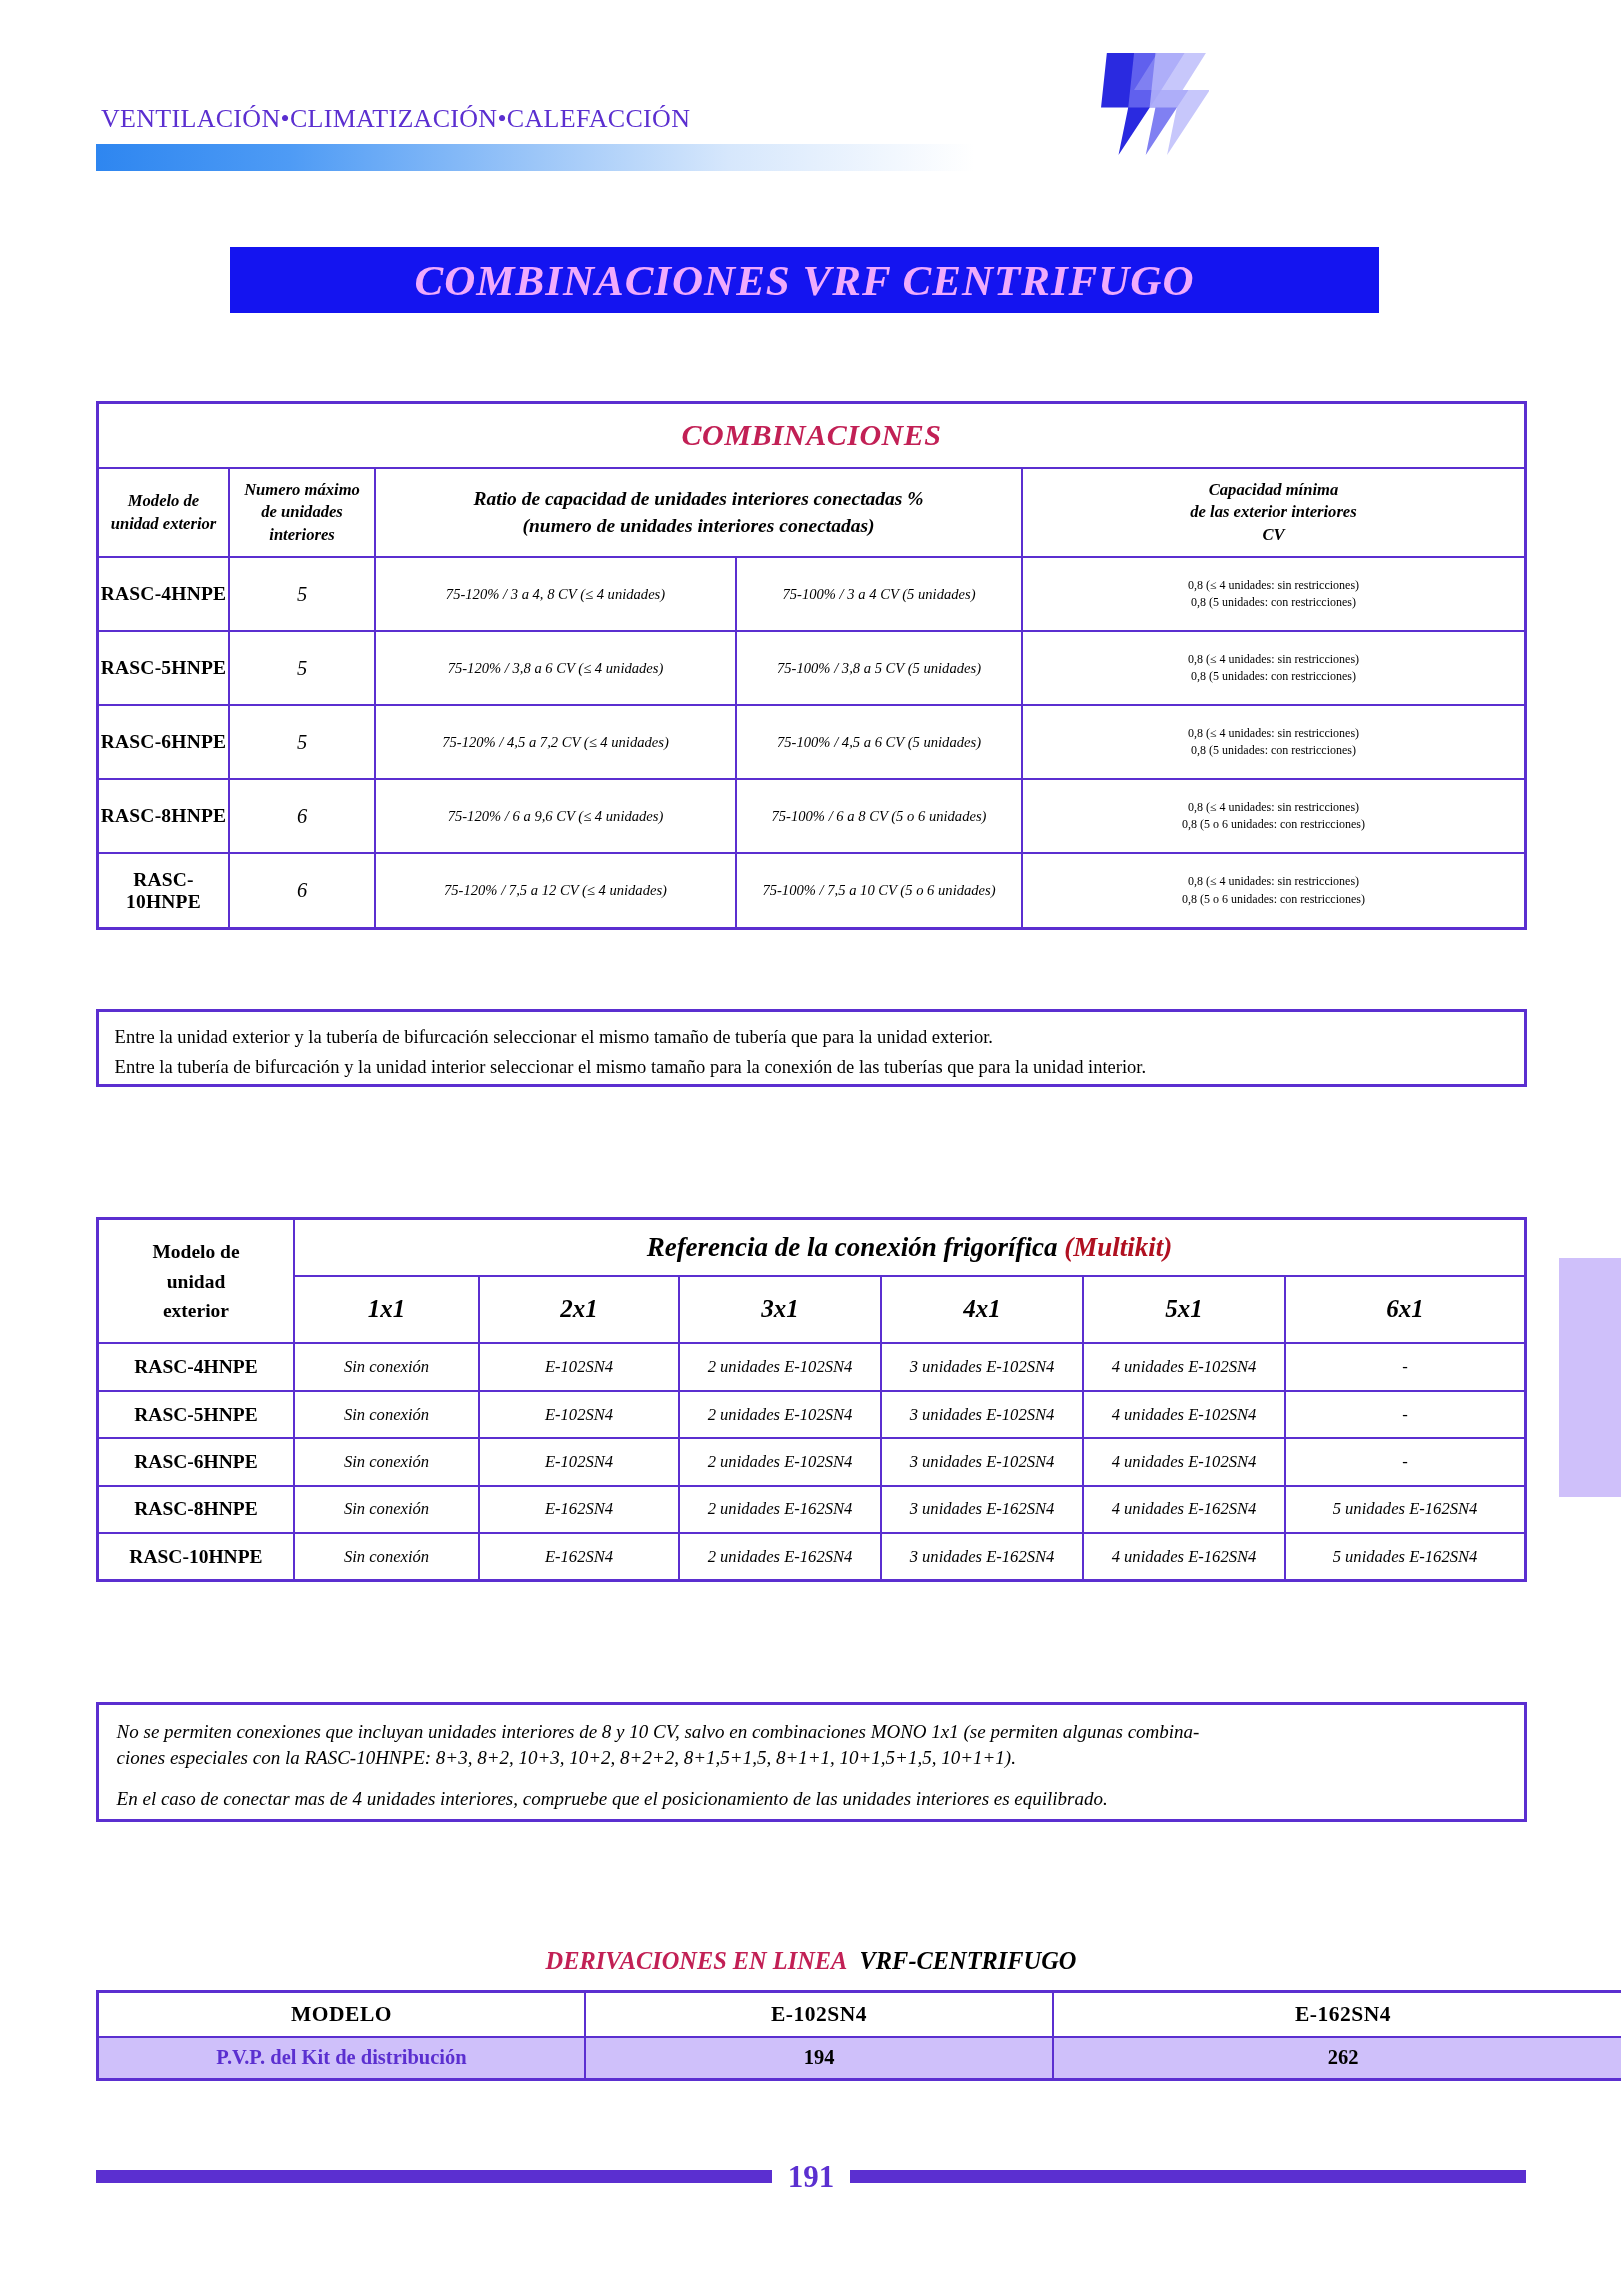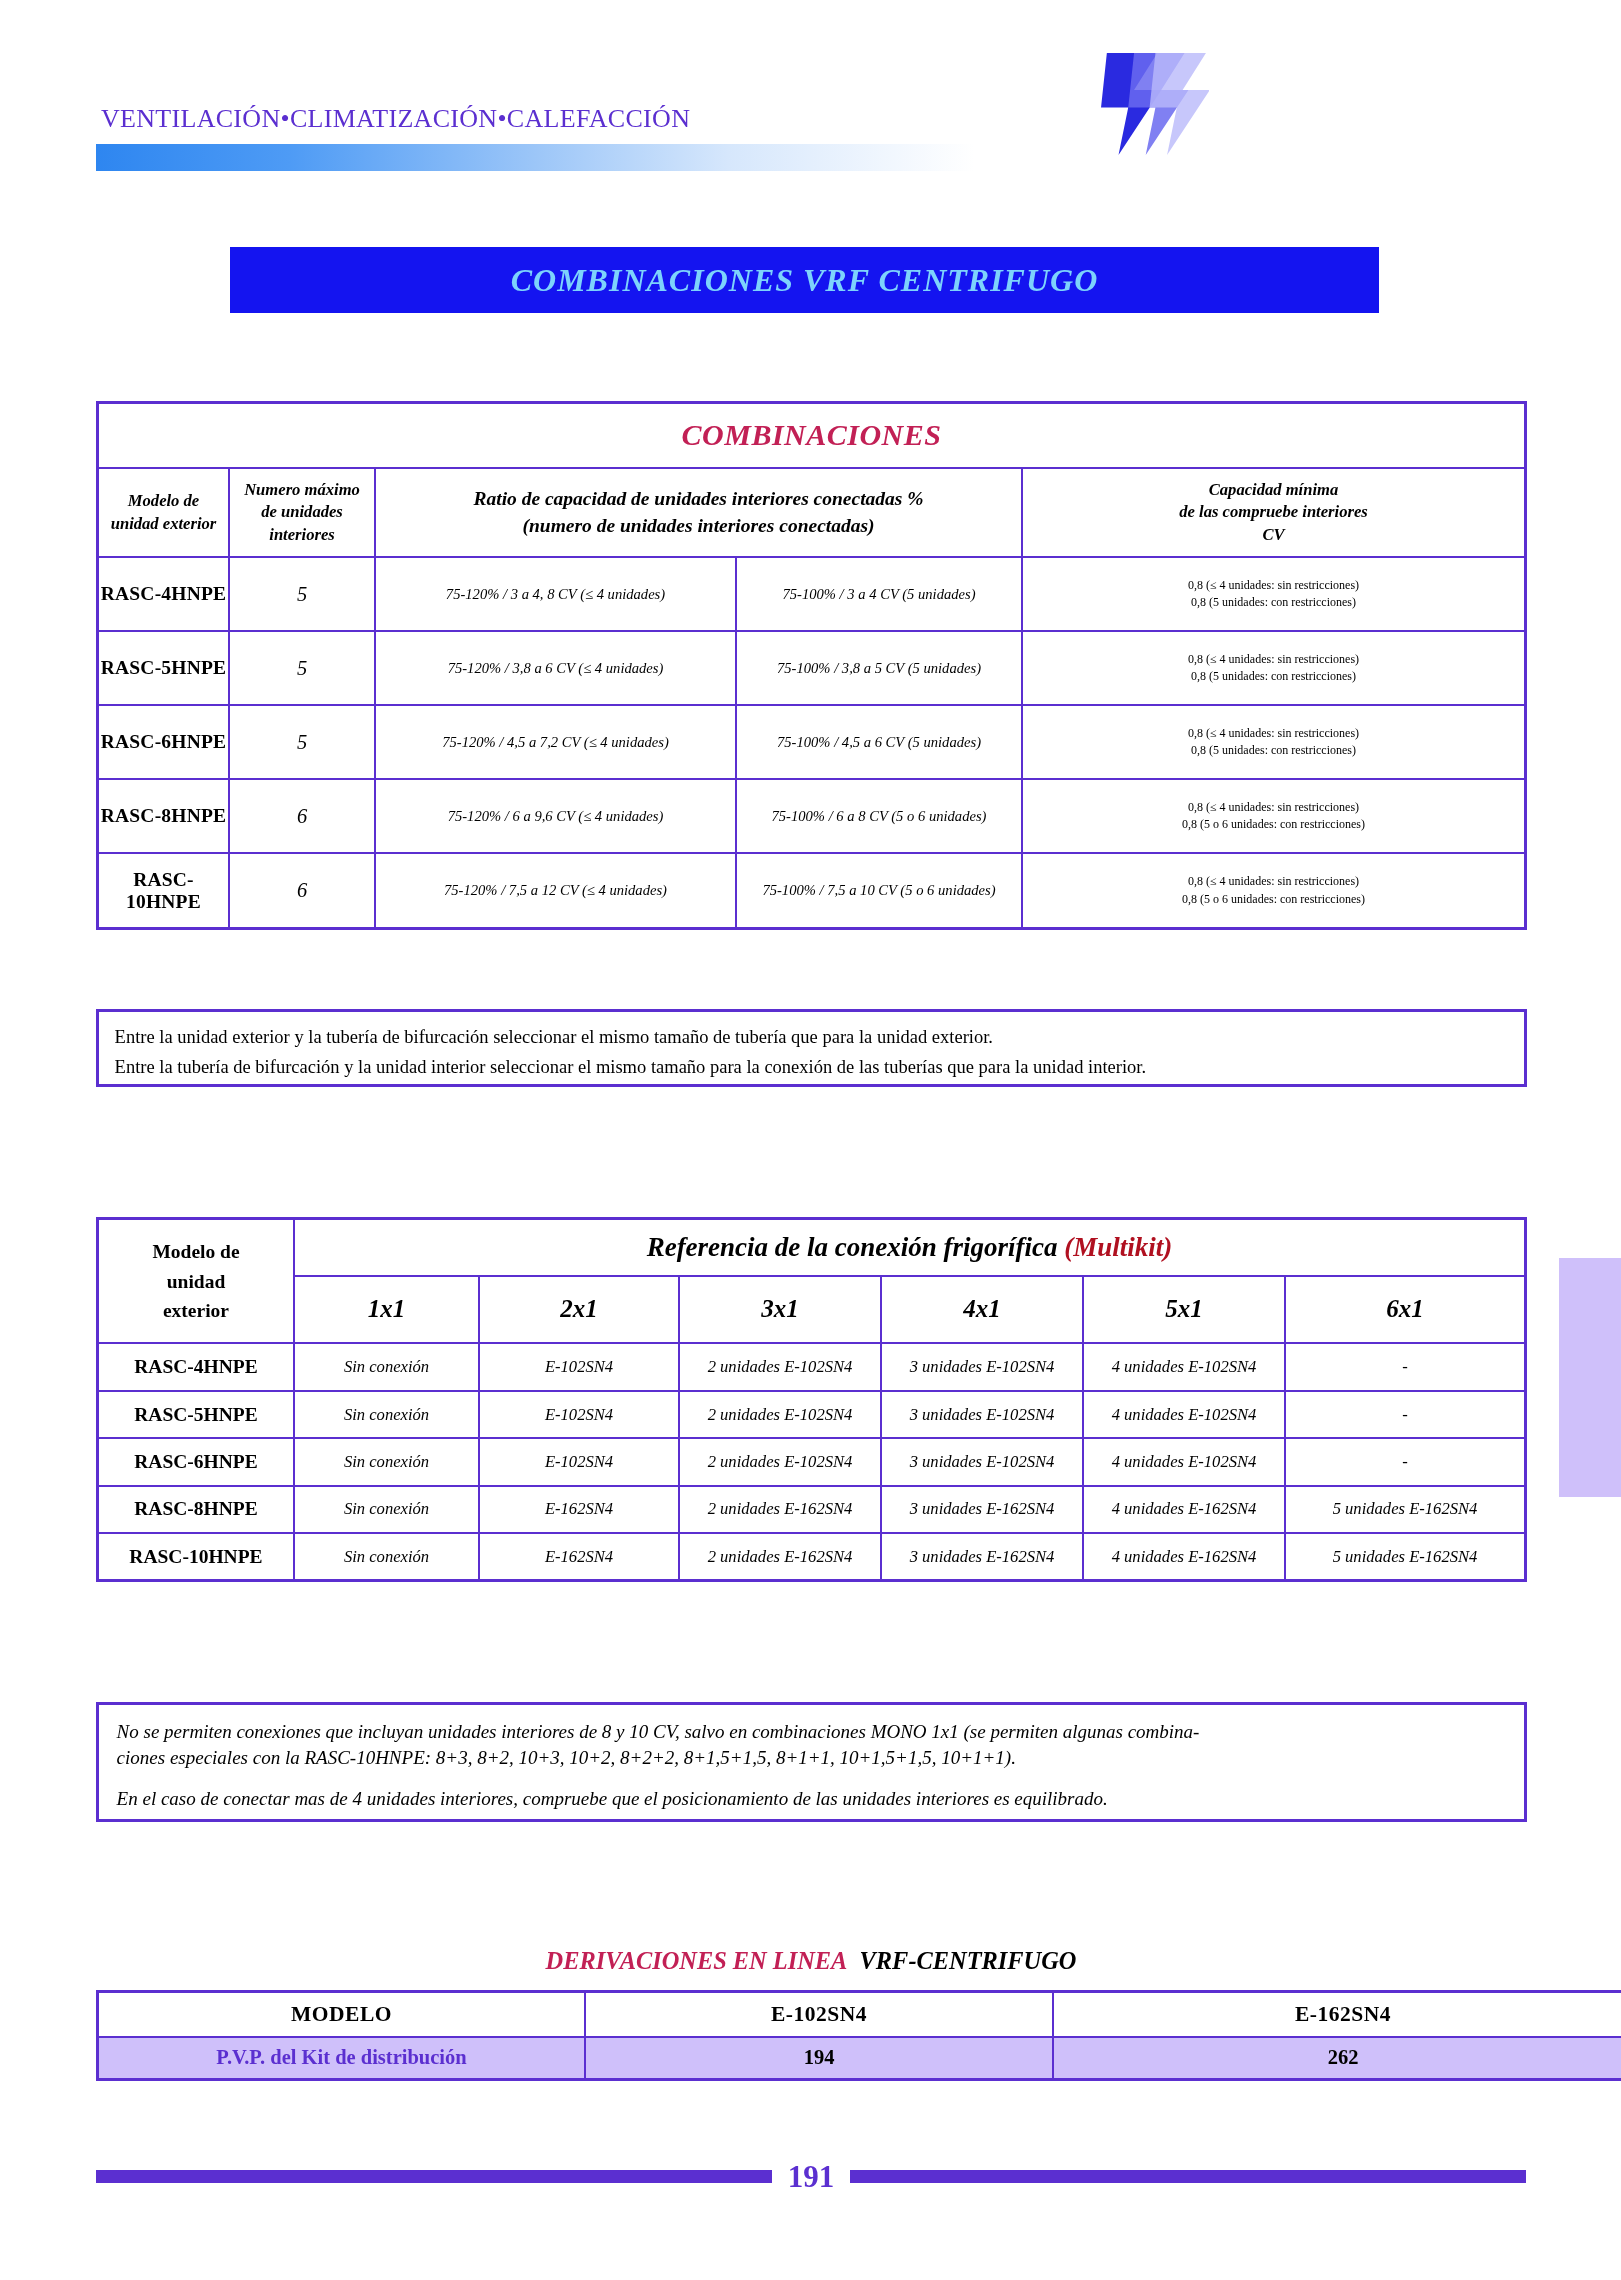--- a/index.html
+++ b/index.html
@@ -93,25 +93,25 @@
     left: 230px;
     top: 247px;
     width: 1149px;
     height: 66px;
     background: #1414F0;
     display: flex;
     align-items: center;
     justify-content: center;
   }
   .title-banner-text {
-    color: #7dd3fc;
-    font-family: "Liberation Serif", "DejaVu Serif", serif;
-    font-weight: bold;
-    font-style: italic;
-    font-size: 32px;
+    color: #f0abfc;
+    font-family: "Liberation Serif", "DejaVu Serif", serif;
+    font-weight: bold;
+    font-style: italic;
+    font-size: 43px;
     letter-spacing: 1px;
     white-space: nowrap;
   }
 
   
   .pbox {
     position: absolute;
     box-sizing: border-box;
     border: 3.9px solid #5B2FD0;
     background: #ffffff;
@@ -383,21 +383,21 @@
         <td class="t1-head">
           <div>Numero máximo</div>
           <div>de unidades interiores</div>
         </td>
         <td class="t1-head t1-head-big" colspan="2">
           <div>Ratio de capacidad de unidades interiores conectadas %</div>
           <div>(numero de unidades interiores conectadas)</div>
         </td>
         <td class="t1-head nb-r">
           <div>Capacidad mínima</div>
-          <div>de las compruebe interiores</div>
+          <div>de las exterior interiores</div>
           <div>CV</div>
         </td>
       </tr>
 
       <tr style="height:74px">
         <td class="t1-model nb-l">RASC-4HNPE</td>
         <td class="t1-num">5</td>
         <td class="t1-ratio">75-120% / 3 a 4, 8 CV (≤ 4 unidades)</td>
         <td class="t1-ratio">75-100% / 3 a 4 CV (5 unidades)</td>
         <td class="t1-cap nb-r">

